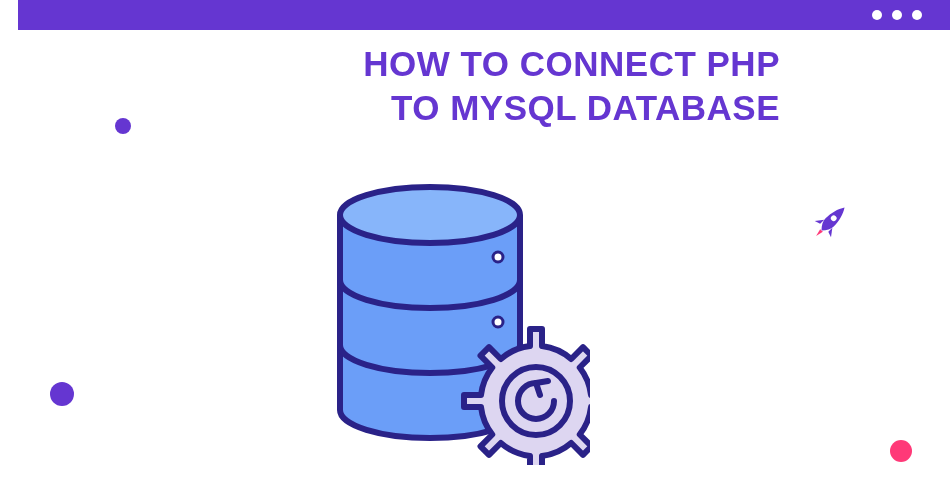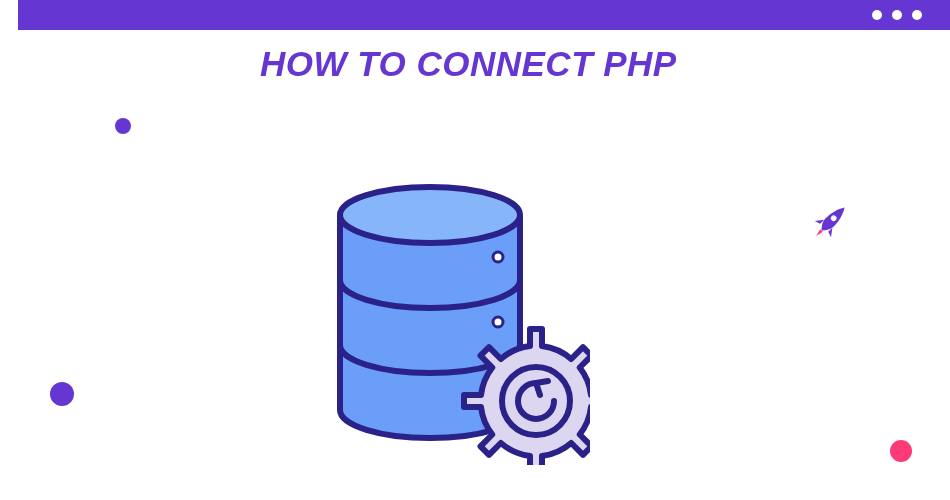--- a/index.html
+++ b/index.html
@@ -33,25 +33,24 @@
       border-radius: 50%;
       background: #ffffff;
     }
     .title {
       position: absolute;
       top: 42px;
       left: 260px;
       width: 520px;
       font-size: 35px;
       font-weight: 900;
-      font-style: italic;
       color: #6536D1;
       letter-spacing: 0.5px;
       line-height: 1.25;
-      text-align: left;
+      text-align: right;
     }
     .database-wrap {
       position: absolute;
       top: 165px;
       left: 330px;
       width: 260px;
       height: 290px;
     }
     .deco-dot {
       position: absolute;
@@ -92,20 +91,21 @@
 <div class="top-bar">
   <div class="dots">
     <span class="dot-white"></span>
     <span class="dot-white"></span>
     <span class="dot-white"></span>
   </div>
 </div>
 
 <h1 class="title">
   <span>HOW TO CONNECT PHP</span><br>
+  <span>TO MYSQL DATABASE</span>
 </h1>
 
 <span class="deco-dot small-purple"></span>
 <span class="deco-dot big-purple"></span>
 <span class="deco-dot pink"></span>
 
 <div class="rocket">
   <svg viewBox="0 0 48 48" width="46" height="46">
     <g transform="rotate(45 24 24)" fill="#6536D1">
       <path d="M24 4 C28 10 30 18 30 26 C30 30 28 34 24 38 C20 34 18 30 18 26 C18 18 20 10 24 4 Z"></path>

